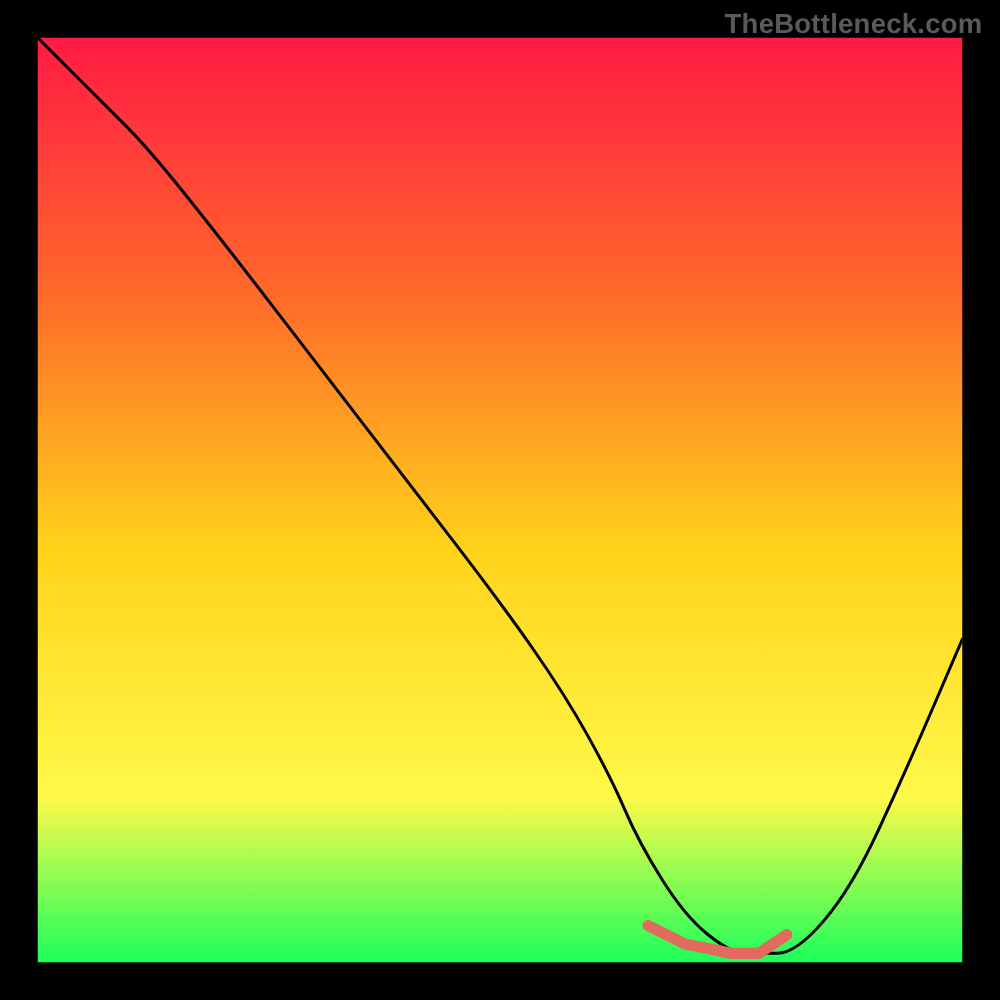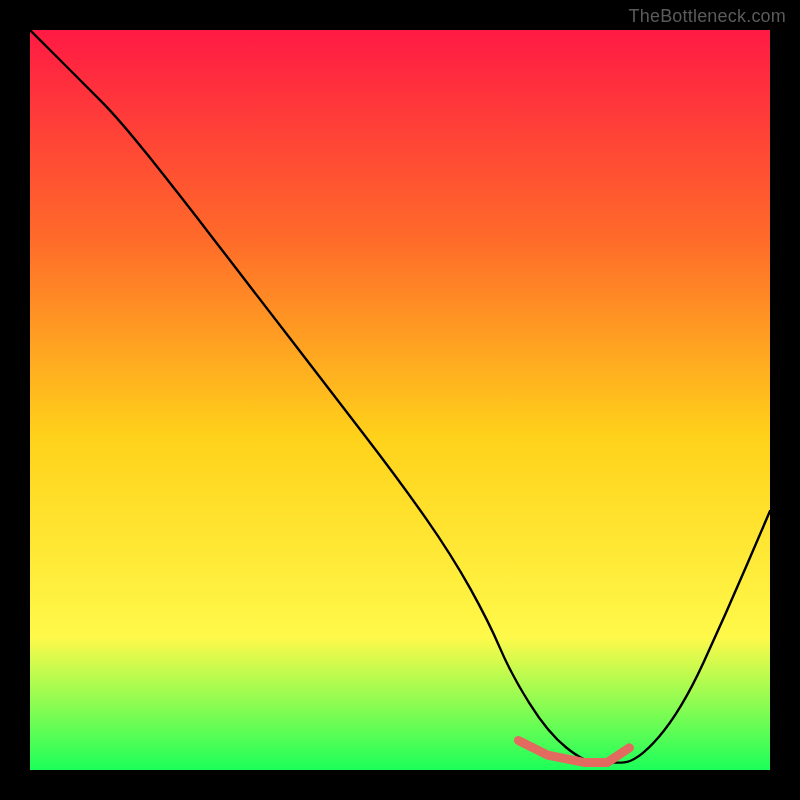--- a/index.html
+++ b/index.html
@@ -14,22 +14,22 @@
   .stage {
     position: relative;
     width: 800px;
     height: 800px;
   }
   .watermark {
     position: absolute;
     top: 6px;
     right: 14px;
     color: #5a5a5a;
-    font-size: 18px;
-    font-weight: 400;
+    font-size: 22px;
+    font-weight: 700;
     letter-spacing: 0.2px;
     user-select: none;
   }
   .plot {
     position: absolute;
     left: 30px;
     top: 30px;
     width: 740px;
     height: 740px;
   }

